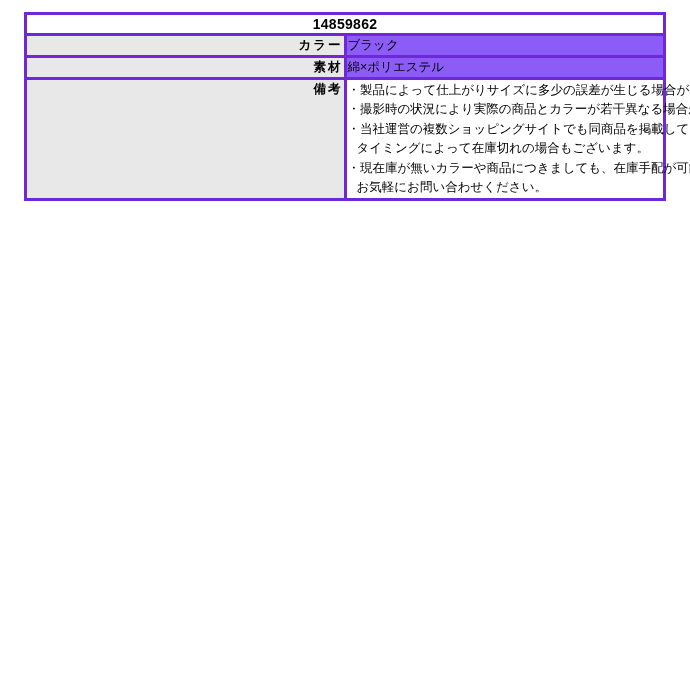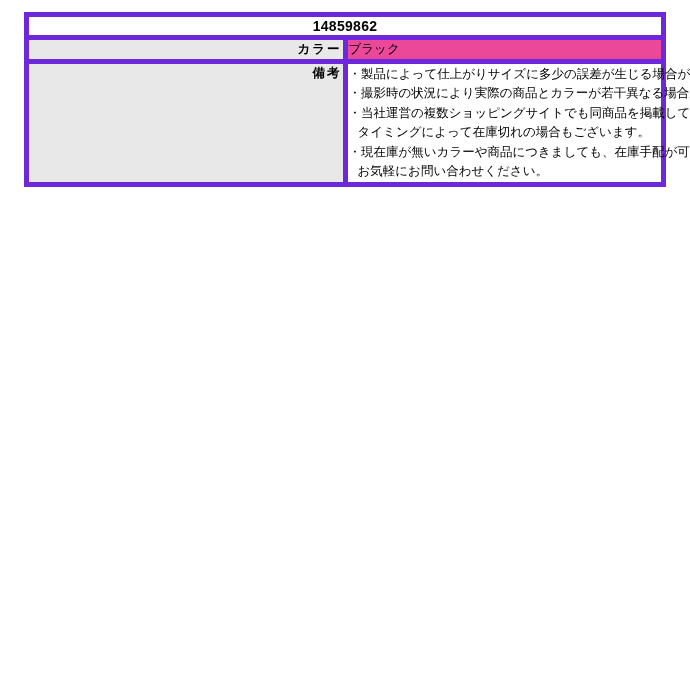--- a/index.html
+++ b/index.html
@@ -21,21 +21,21 @@
   }
   .spec-table {
     position: absolute;
     left: 24px;
     top: 12px;
     width: 642px;
     border-collapse: collapse;
     table-layout: fixed;
   }
   .spec-table td, .spec-table th {
-    border: 5px solid #6d28d9;
+    border: 3px solid #6d28d9;
     padding: 1px;
     vertical-align: top;
   }
   .title-cell {
     text-align: center;
     font-weight: bold;
     font-size: 14px;
     background: #ffffff;
     padding: 3px 0 4px 0;
     letter-spacing: 0.3px;
@@ -43,21 +43,21 @@
   .label-cell {
     width: 108px;
     background: #e8e8e8;
     text-align: right;
     font-weight: bold;
     font-size: 12.5px;
     padding: 3px 0 4px 0;
     letter-spacing: 2px;
   }
   .value-cell {
-    background: #ec4899;
+    background: #8b5cf6;
     font-size: 12.5px;
     padding: 3px 0 4px 10px;
   }
   .notes-cell {
     background: #ffffff;
     font-size: 12.5px;
     padding: 4px 0 5px 10px;
     line-height: 1.55;
   }
   .note-line {
@@ -75,20 +75,24 @@
   <table class="spec-table">
     <tbody>
       <tr>
         <td class="title-cell" colspan="2">14859862</td>
       </tr>
       <tr>
         <td class="label-cell">カラー</td>
         <td class="value-cell">ブラック</td>
       </tr>
       <tr>
+        <td class="label-cell">素材</td>
+        <td class="value-cell">綿×ポリエステル</td>
+      </tr>
+      <tr>
         <td class="label-cell">備考</td>
         <td class="notes-cell">
           <div class="note-line">・製品によって仕上がりサイズに多少の誤差が生じる場合がございます。</div>
           <div class="note-line">・撮影時の状況により実際の商品とカラーが若干異なる場合がございます。</div>
           <div class="note-line">・当社運営の複数ショッピングサイトでも同商品を掲載していますので</div>
           <div class="note-cont">タイミングによって在庫切れの場合もございます。</div>
           <div class="note-line">・現在庫が無いカラーや商品につきましても、在庫手配が可能な場合もございますので</div>
           <div class="note-cont">お気軽にお問い合わせください。</div>
         </td>
       </tr>

